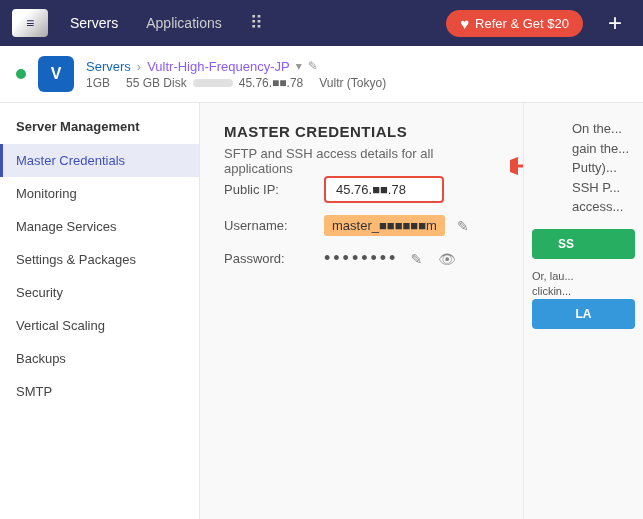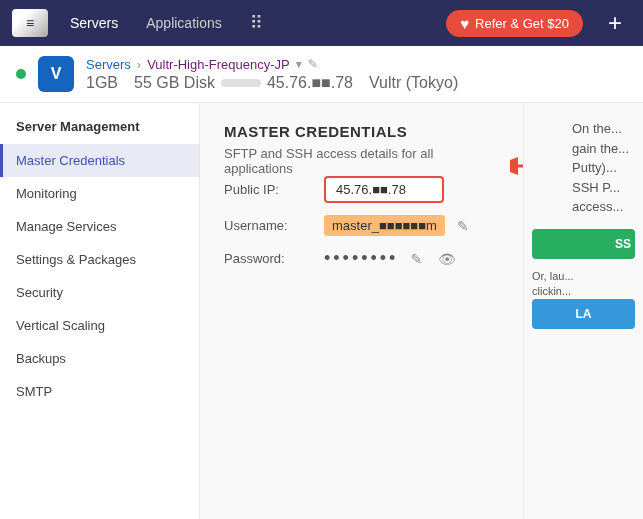--- a/index.html
+++ b/index.html
@@ -78,24 +78,24 @@
       font-weight: bold;
       font-size: 16px;
       flex-shrink: 0;
     }
     .server-info { display: flex; flex-direction: column; gap: 2px; }
     .server-breadcrumb {
       display: flex; align-items: center; gap: 6px; font-size: 13px;
     }
     .breadcrumb-servers { color: #1565C0; cursor: pointer; }
     .breadcrumb-sep { color: #999; }
-    .breadcrumb-name { color: #701a75; font-weight: 500; }
+    .breadcrumb-name { color: #8b5cf6; font-weight: 500; }
     .breadcrumb-arrow { color: #999; font-size: 12px; cursor: pointer; }
     .breadcrumb-edit { color: #999; font-size: 12px; cursor: pointer; }
-    .server-meta { display: flex; gap: 16px; font-size: 16px; color: #666; text-align: center; }
+    .server-meta { display: flex; gap: 16px; font-size: 12px; color: #666; text-align: center; }
     .server-meta-item { display: flex; align-items: center; gap: 4px; }
     .disk-bar {
       display: inline-block; width: 40px; height: 8px;
       background: #e0e0e0; border-radius: 4px; overflow: hidden;
       vertical-align: middle; margin: 0 2px;
     }
     .disk-fill {
       height: 100%; width: 30%;
       background: #555;
       border-radius: 4px;
@@ -221,26 +221,26 @@
     .right-panel-text {
       font-size: 13px;
       color: #555;
       line-height: 1.5;
       margin-bottom: 12px;
       margin-left: 40px;
     }
     .ssh-btn {
       background: #27ae60;
       color: #fff;
-      padding: 8px 4px;
+      padding: 8px 26px;
       border-radius: 4px;
       font-size: 12px;
       font-weight: 600;
       cursor: pointer;
-      text-align: right;
+      text-align: left;
       margin-bottom: 10px;
     }
     .launch-btn {
       background: #3498db;
       color: #fff;
       padding: 8px 10px;
       border-radius: 4px;
       font-size: 12px;
       font-weight: 600;
       cursor: pointer;

